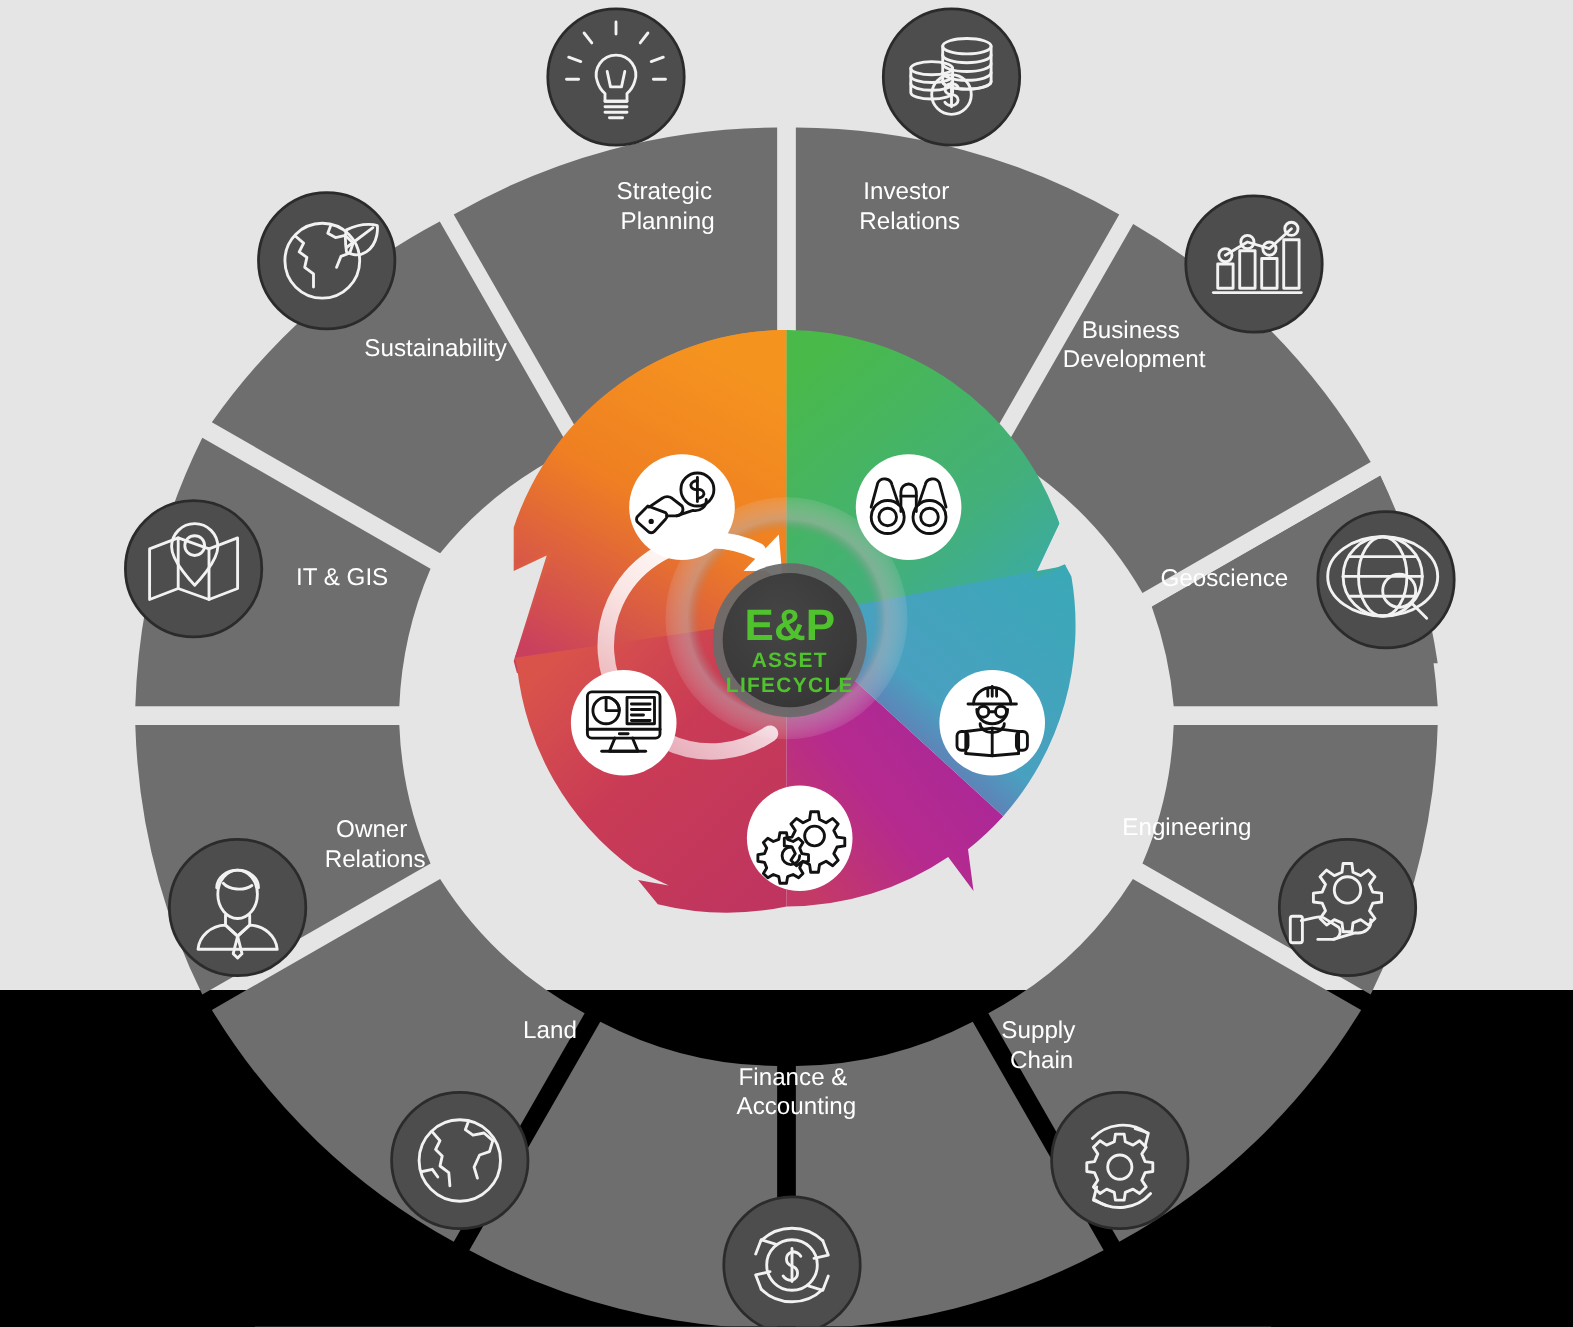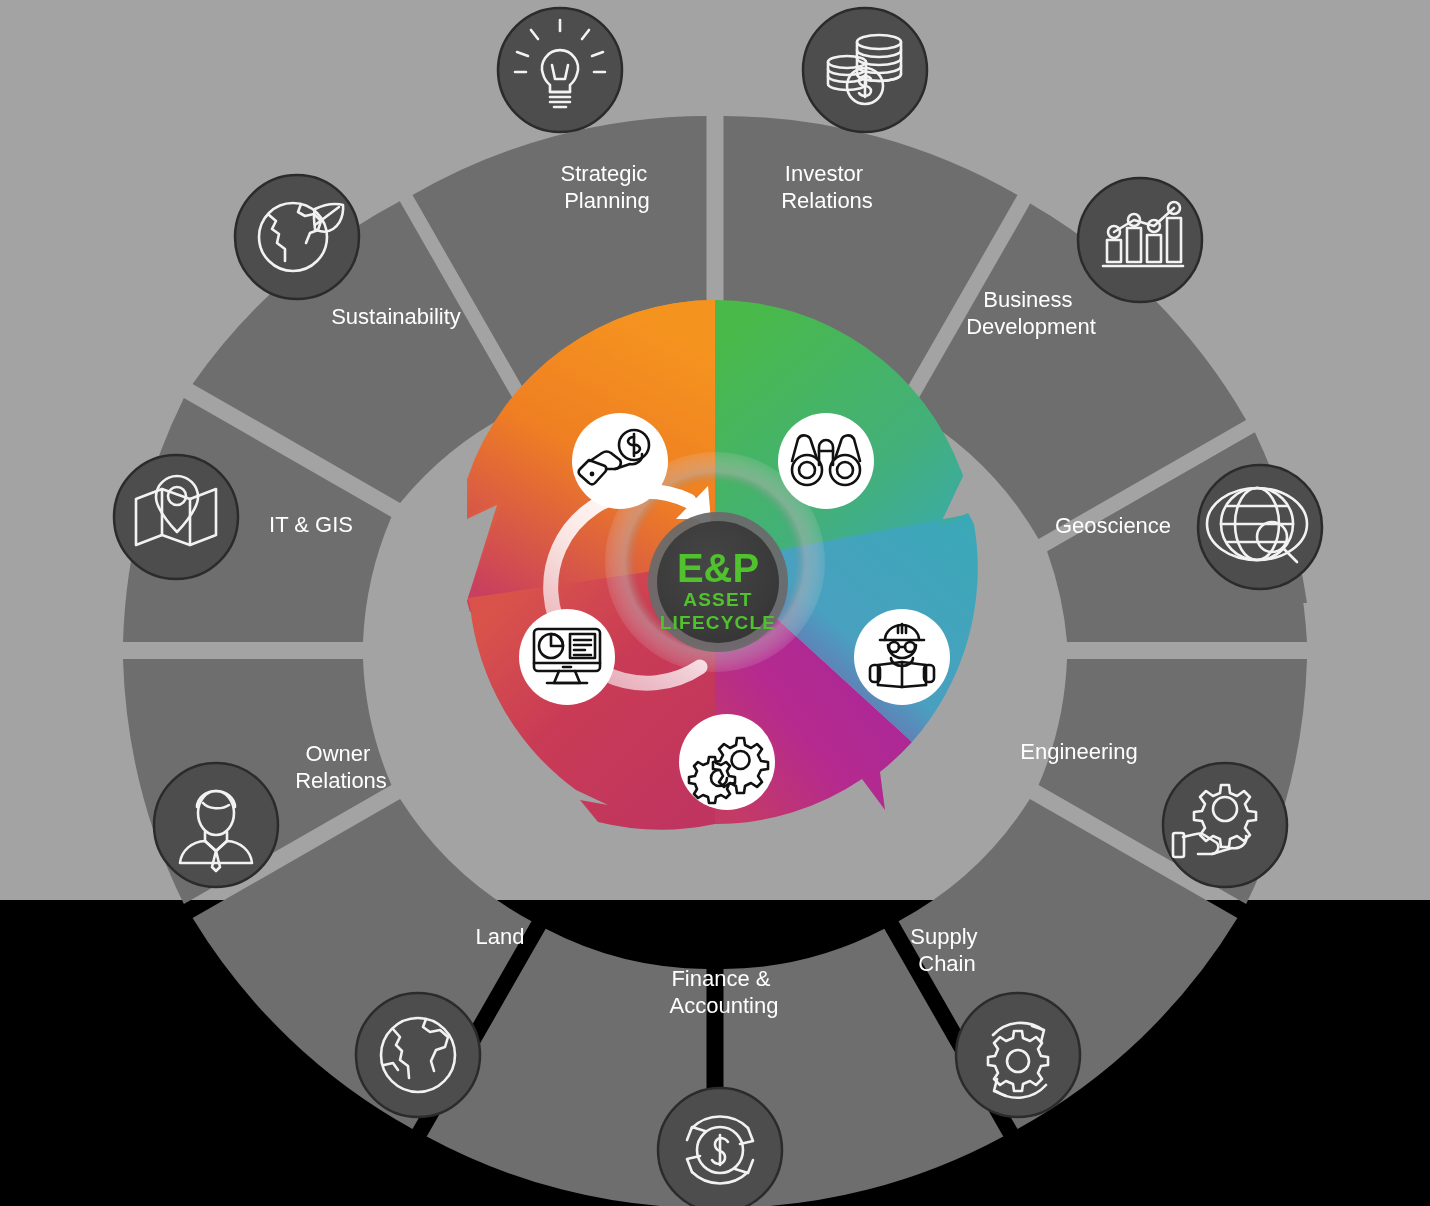--- a/index.html
+++ b/index.html
@@ -10,21 +10,21 @@
   body {
     width: 1430px;
     height: 1206px;
     font-family: "Liberation Sans", sans-serif;
     overflow: hidden;
   }
   #stage {
     position: relative;
     width: 1430px;
     height: 900px;
-    background: #a3a3a3;
+    background: #e5e5e5;
   }
   svg.diagram {
     position: absolute;
     left: 0;
     top: 0;
     width: 1430px;
     height: 1206px;
     display: block;
   }
   .seg-label {

